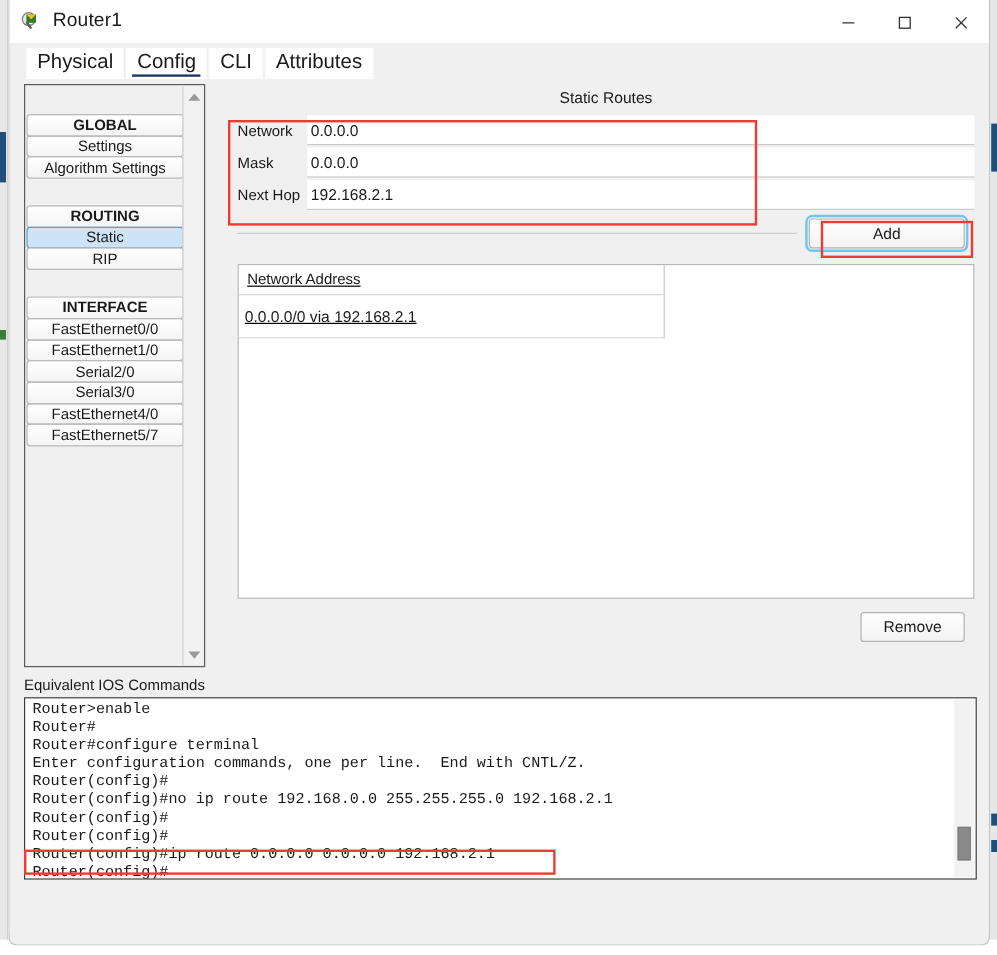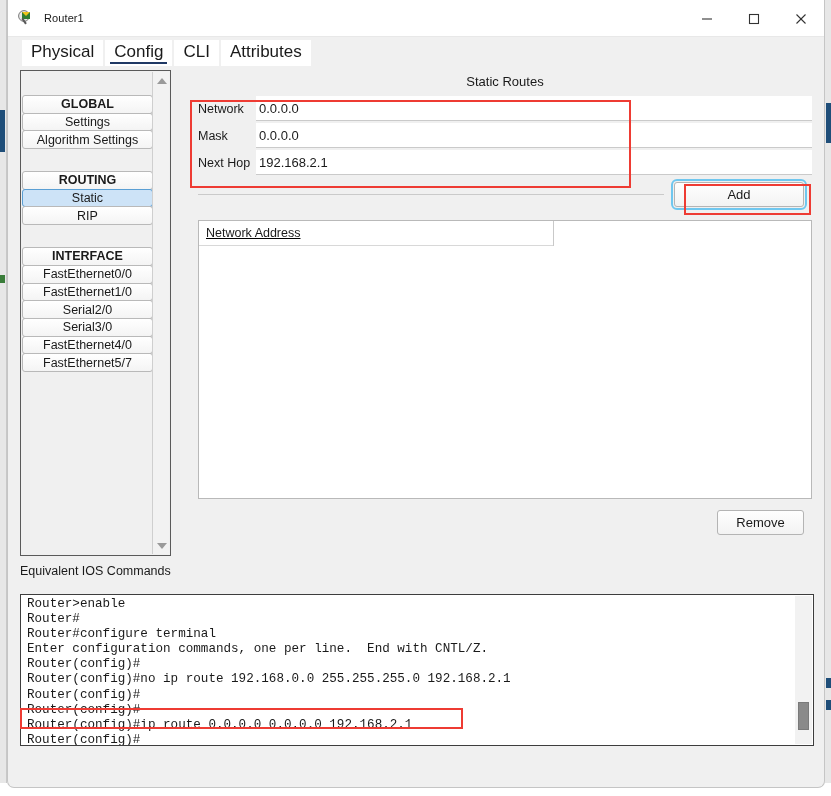--- a/index.html
+++ b/index.html
@@ -51,21 +51,21 @@
     display: flex;
     align-items: center;
   }
   .title-icon {
     width: 18px; height: 18px;
     margin-left: 9px; margin-right: 9px;
     position: relative;
     flex: none;
   }
   .title-text {
-    font-size: 11px;
+    font-size: 16px;
     color: #1a1a1a;
     letter-spacing: 0.1px;
   }
   .win-controls {
     position: absolute; right: 0; top: 0;
     height: 37px; display: flex;
   }
   .win-btn {
     width: 47px; height: 37px;
     display: flex; align-items: center; justify-content: center;
@@ -258,21 +258,21 @@
 
   
   .ios-wrap {
     position: absolute;
     left: 12px; top: 498px;
     width: 794px;
   }
   .ios-label {
     font-size: 12.5px;
     color: #1a1a1a;
-    margin-bottom: 16px;
+    margin-bottom: 3px;
   }
   .ios-console {
     position: relative;
     height: 152px;
     background: #ffffff;
     border: 1px solid #3d3d3d;
     overflow: hidden;
   }
   .ios-text {
     position: absolute;
@@ -434,20 +434,21 @@
       </div>
 
       <div class="add-row">
         <div class="add-spacer"></div>
         <button class="btn add-btn">Add</button>
       </div>
 
       <div class="routes-box">
         <div class="routes-col">
           <div class="routes-head">Network Address</div>
+          <div class="routes-row">0.0.0.0/0 via 192.168.2.1</div>
         </div>
       </div>
 
       <div class="remove-row">
         <button class="btn remove-btn">Remove</button>
       </div>
     </div>
 
     <div class="ios-wrap">
       <div class="ios-label">Equivalent IOS Commands</div>

